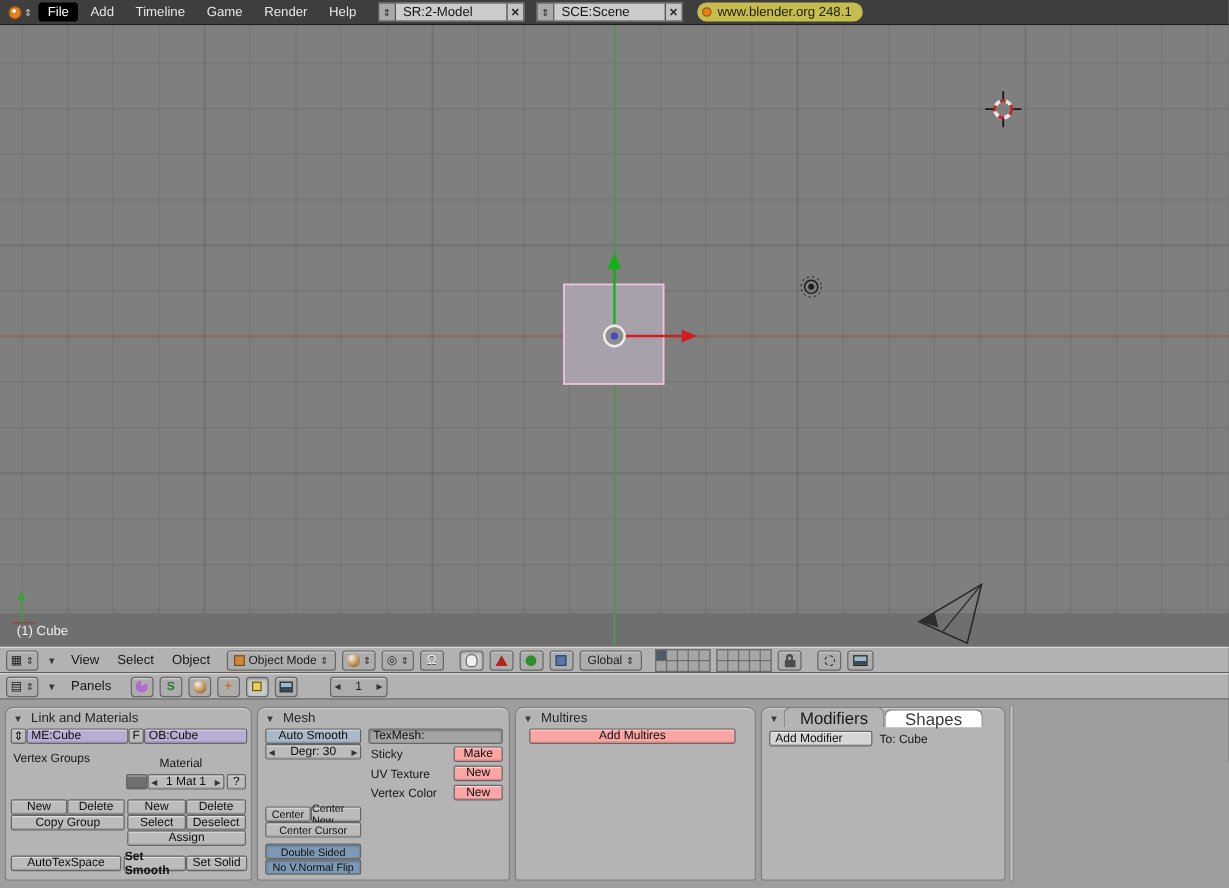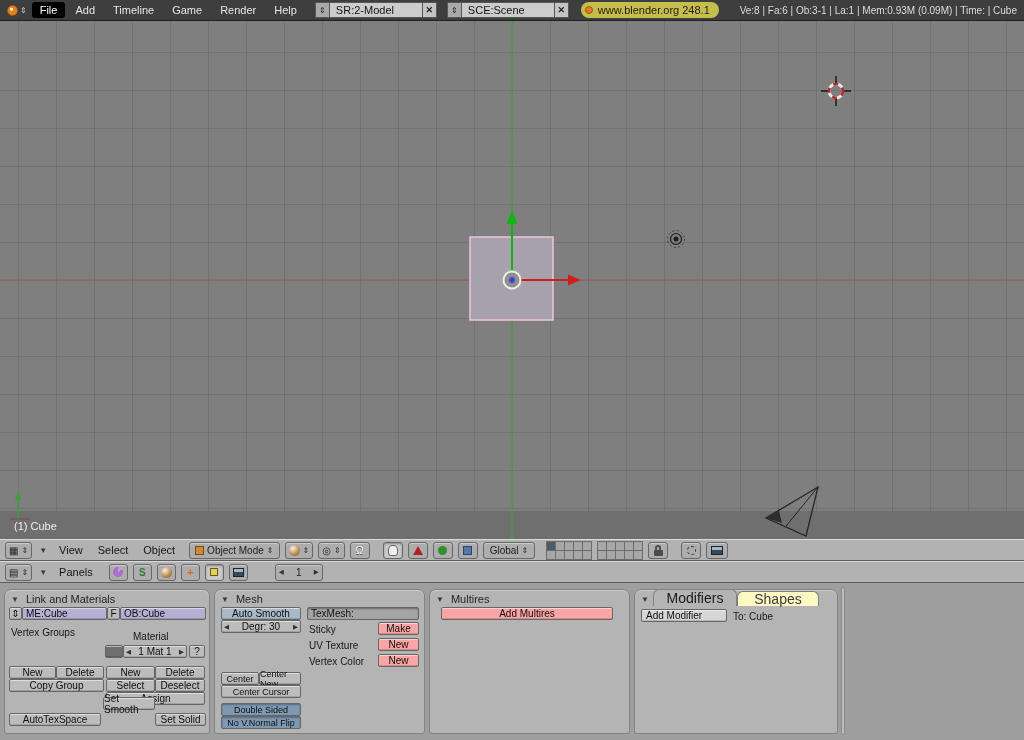--- a/index.html
+++ b/index.html
@@ -109,21 +109,21 @@
   .blue { background:#7e99b4; box-shadow:inset 0 1px 2px rgba(0,0,0,.3); }
   .lblue { background:#a9b9c8; }
   .menu-btn { background:#d6d6d6; justify-content:flex-start; padding:0 4px; }
   .lbl { position:absolute; font-size:10px; color:#161616; }
   .sm { font-size:9px; }
   .swatch { background:#6f6f6f; }
   .tab { position:absolute; height:15px; top:1px; border:1px solid #7e7e7e; border-bottom:none;
          border-radius:6px 6px 0 0; display:flex; align-items:center; justify-content:center;
          font-size:14px; }
   .tab.active { background:#b4b4b4; color:#191919; top:-1px; height:17px; border-color:#828282; }
-  .tab.inactive { background:#fef9c3; color:#3c3c3c; }
+  .tab.inactive { background:#ffffff; color:#3c3c3c; }
   .scroll-edge { position:absolute; left:841px; top:4px; width:4px; height:148px;
                  background:#bdbdbd; border:1px solid #898989; border-radius:2px; }
 </style>
 </head>
 <body>
 
 <div id="app">
 
   <div id="topbar">
     <div class="blogo-btn">
@@ -147,21 +147,20 @@
       <span class="minibtn">⇕</span>
       <span class="idfield">SCE:Scene</span>
       <span class="xbtn">✕</span>
     </div>
 
     <div class="webpill">
       <span class="webdot"></span>
       <span>www.blender.org 248.1</span>
     </div>
 
-    <span id="stats">Ve:8 | Fa:6 | Ob:3-1 | La:1 | Mem:0.93M (0.09M) | Time: | Cube</span>
   </div>
 
   <div id="viewport">
     <svg id="vsvg" width="1024" height="518">
 
       <line x1="512" y1="0" x2="512" y2="518" stroke="#4d9a4d" stroke-width="1.5"></line>
       <line x1="0" y1="259" x2="1024" y2="259" stroke="#9b5c5c" stroke-width="1.2"></line>
 
       <rect x="470" y="216" width="83" height="83" fill="#a7a1ab" stroke="#f0c4da" stroke-width="1.5"></rect>
 
@@ -354,21 +353,21 @@
       <div class="b" style="left:101px; top:76px; width:49px;">New</div>
       <div class="b" style="left:150px; top:76px; width:50px;">Delete</div>
 
       <div class="b" style="left:4px; top:89px; width:95px;">Copy Group</div>
       <div class="b" style="left:101px; top:89px; width:49px;">Select</div>
       <div class="b" style="left:150px; top:89px; width:50px;">Deselect</div>
 
       <div class="b" style="left:101px; top:102px; width:99px;">Assign</div>
 
       <div class="b" style="left:4px; top:123px; width:92px;">AutoTexSpace</div>
-      <div class="b" style="left:98px; top:107px; width:52px;">Set Smooth</div>
+      <div class="b" style="left:98px; top:123px; width:52px;font-weight:bold;">Set Smooth</div>
       <div class="b" style="left:150px; top:123px; width:51px;">Set Solid</div>
     </div>
 
     <div class="panel" style="left:214px; width:211px;">
       <div class="phead">
         <span class="ptri">▼</span>
         <span>Mesh</span>
       </div>
       <div class="b lblue" style="left:6px; top:17px; width:80px;">Auto Smooth</div>
       <div class="b spin" style="left:6px; top:30px; width:80px;">

